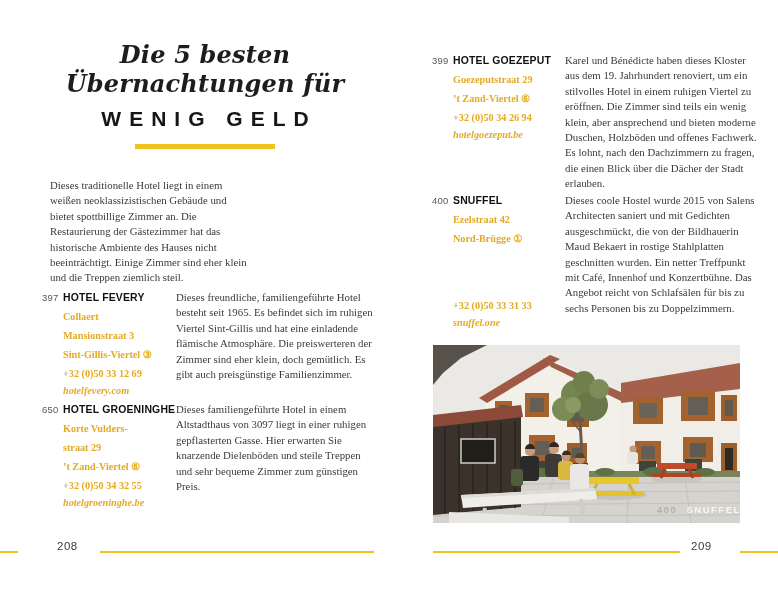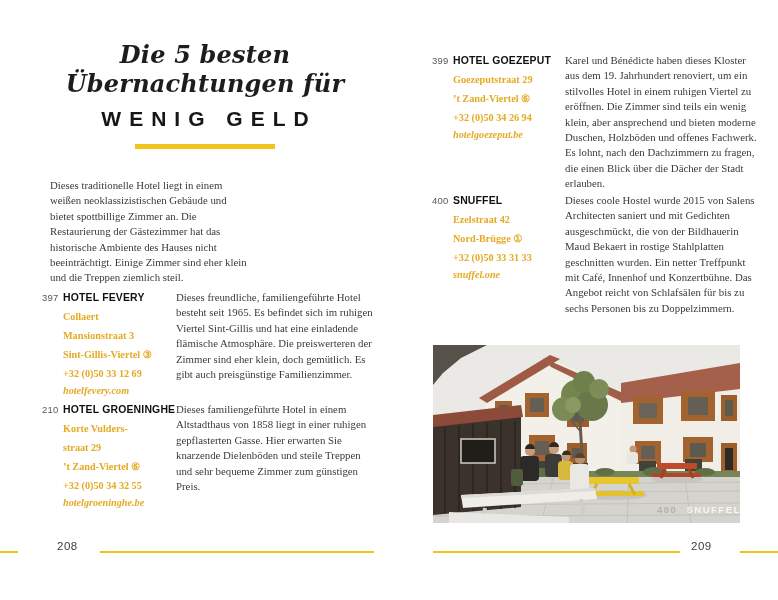--- a/index.html
+++ b/index.html
@@ -78,30 +78,30 @@
 Sint-Gillis-Viertel ③</div>
       <div class="phone gold" style="color: rgb(228, 170, 34);">+32 (0)50 33 12 69</div>
       <div class="site gold" style="color: rgb(228, 170, 34);">hotelfevery.com</div>
     </div>
     <div class="desc">Dieses freundliche, familiengeführte Hotel besteht seit 1965. Es befindet sich im ruhigen Viertel Sint-Gillis und hat eine einladende flämische Atmosphäre. Die preiswerteren der Zimmer sind eher klein, doch gemütlich. Es gibt auch preisgünstige Familienzimmer.</div>
   </section>
 
   <section class="entry pageL" style="left:42px; top:402px;">
     <div class="info">
       <div class="head">
-        <span class="num">210</span>
+        <span class="num">650</span>
         <span class="name">HOTEL GROENINGHE</span>
       </div>
       <div class="addr gold" style="color: rgb(228, 170, 34);">Korte Vulders-
 straat 29
 ’t Zand-Viertel ⑥</div>
       <div class="phone gold" style="color: rgb(228, 170, 34);">+32 (0)50 34 32 55</div>
       <div class="site gold" style="color: rgb(228, 170, 34);">hotelgroeninghe.be</div>
     </div>
-    <div class="desc">Dieses familiengeführte Hotel in einem Altstadthaus von 1858 liegt in einer ruhigen gepflasterten Gasse. Hier erwarten Sie knarzende Dielenböden und steile Treppen und sehr bequeme Zimmer zum günstigen Preis.</div>
+    <div class="desc">Dieses familiengeführte Hotel in einem Altstadthaus von 3097 liegt in einer ruhigen gepflasterten Gasse. Hier erwarten Sie knarzende Dielenböden und steile Treppen und sehr bequeme Zimmer zum günstigen Preis.</div>
   </section>
 
   <section class="entry pageR" style="left:432px; top:53px;">
     <div class="info">
       <div class="head">
         <span class="num">399</span>
         <span class="name">HOTEL GOEZEPUT</span>
       </div>
       <div class="addr gold" style="color: rgb(228, 170, 34);">Goezeputstraat 29
 ’t Zand-Viertel ⑥</div>
@@ -112,21 +112,21 @@
   </section>
 
   <section class="entry pageR" style="left:432px; top:193px;">
     <div class="info">
       <div class="head">
         <span class="num">400</span>
         <span class="name">SNUFFEL</span>
       </div>
       <div class="addr gold" style="color: rgb(228, 170, 34);">Ezelstraat 42
 Nord-Brügge ①</div>
-      <div class="phone gold" style="color: rgb(228, 170, 34);">+32 (0)50 33 31 33</div>
+      <div class="phone gold" style="color: rgb(228, 170, 34); margin-top: 48px;">+32 (0)50 33 31 33</div>
       <div class="site gold" style="color: rgb(228, 170, 34);">snuffel.one</div>
     </div>
     <div class="desc">Dieses coole Hostel wurde 2015 von Salens Architecten saniert und mit Gedichten ausgeschmückt, die von der Bildhauerin Maud Bekaert in rostige Stahlplatten geschnitten wurden. Ein netter Treffpunkt mit Café, Innenhof und Konzertbühne. Das Angebot reicht von Schlafsälen für bis zu sechs Personen bis zu Doppelzimmern.</div>
   </section>
 
   <div class="photo">
     <svg width="307" height="178" viewBox="0 0 307 178">
 
       <rect width="307" height="135" fill="#eae9e5"></rect>
 

